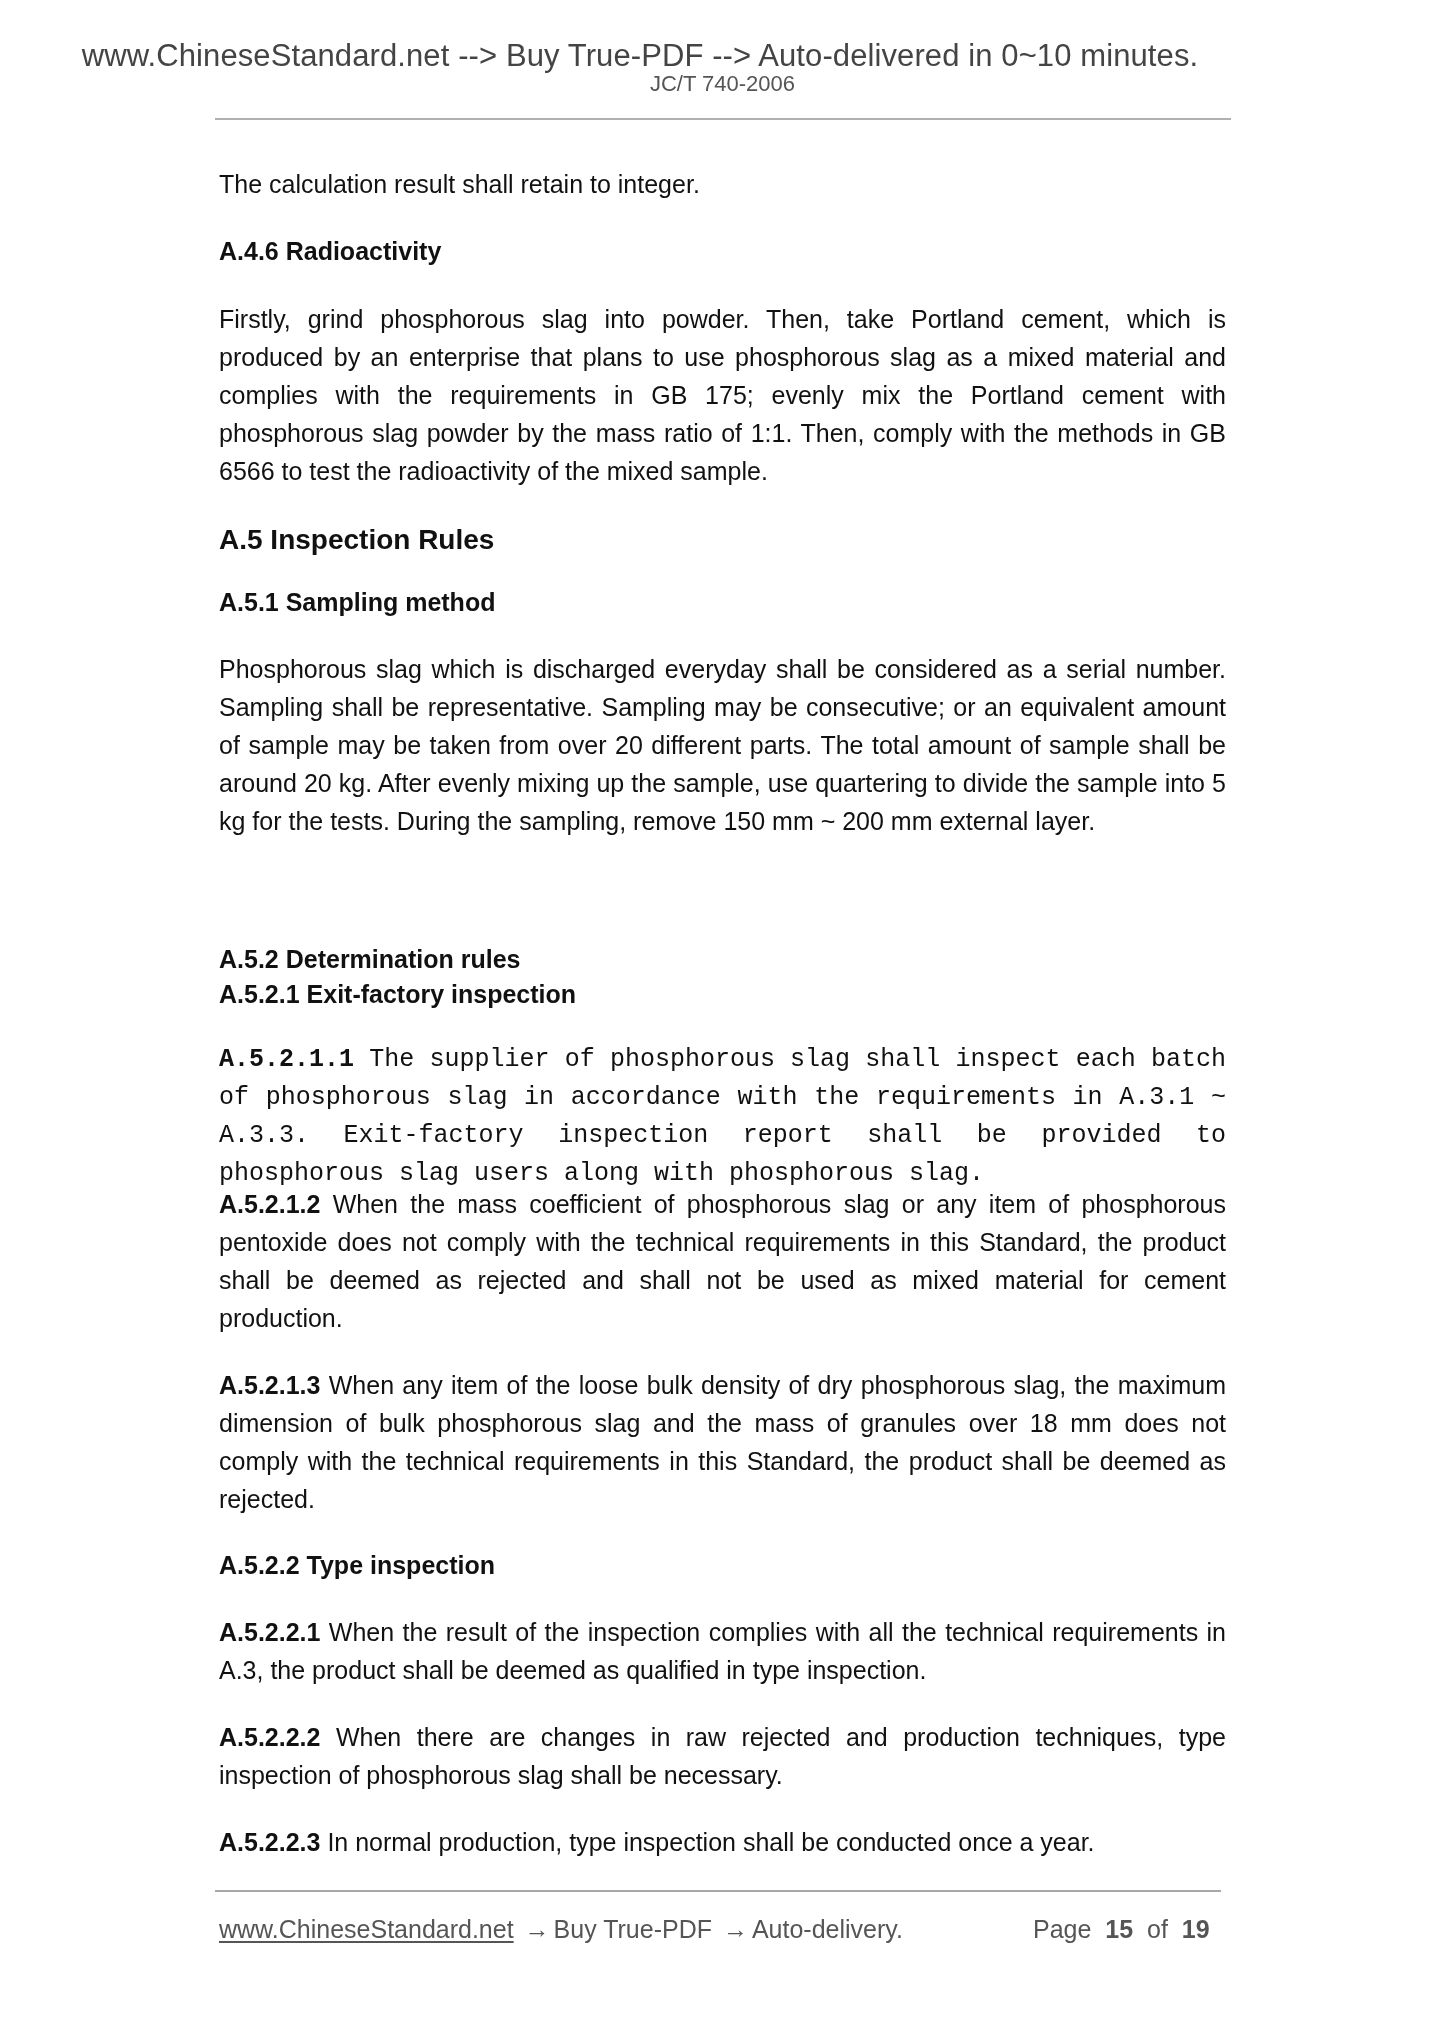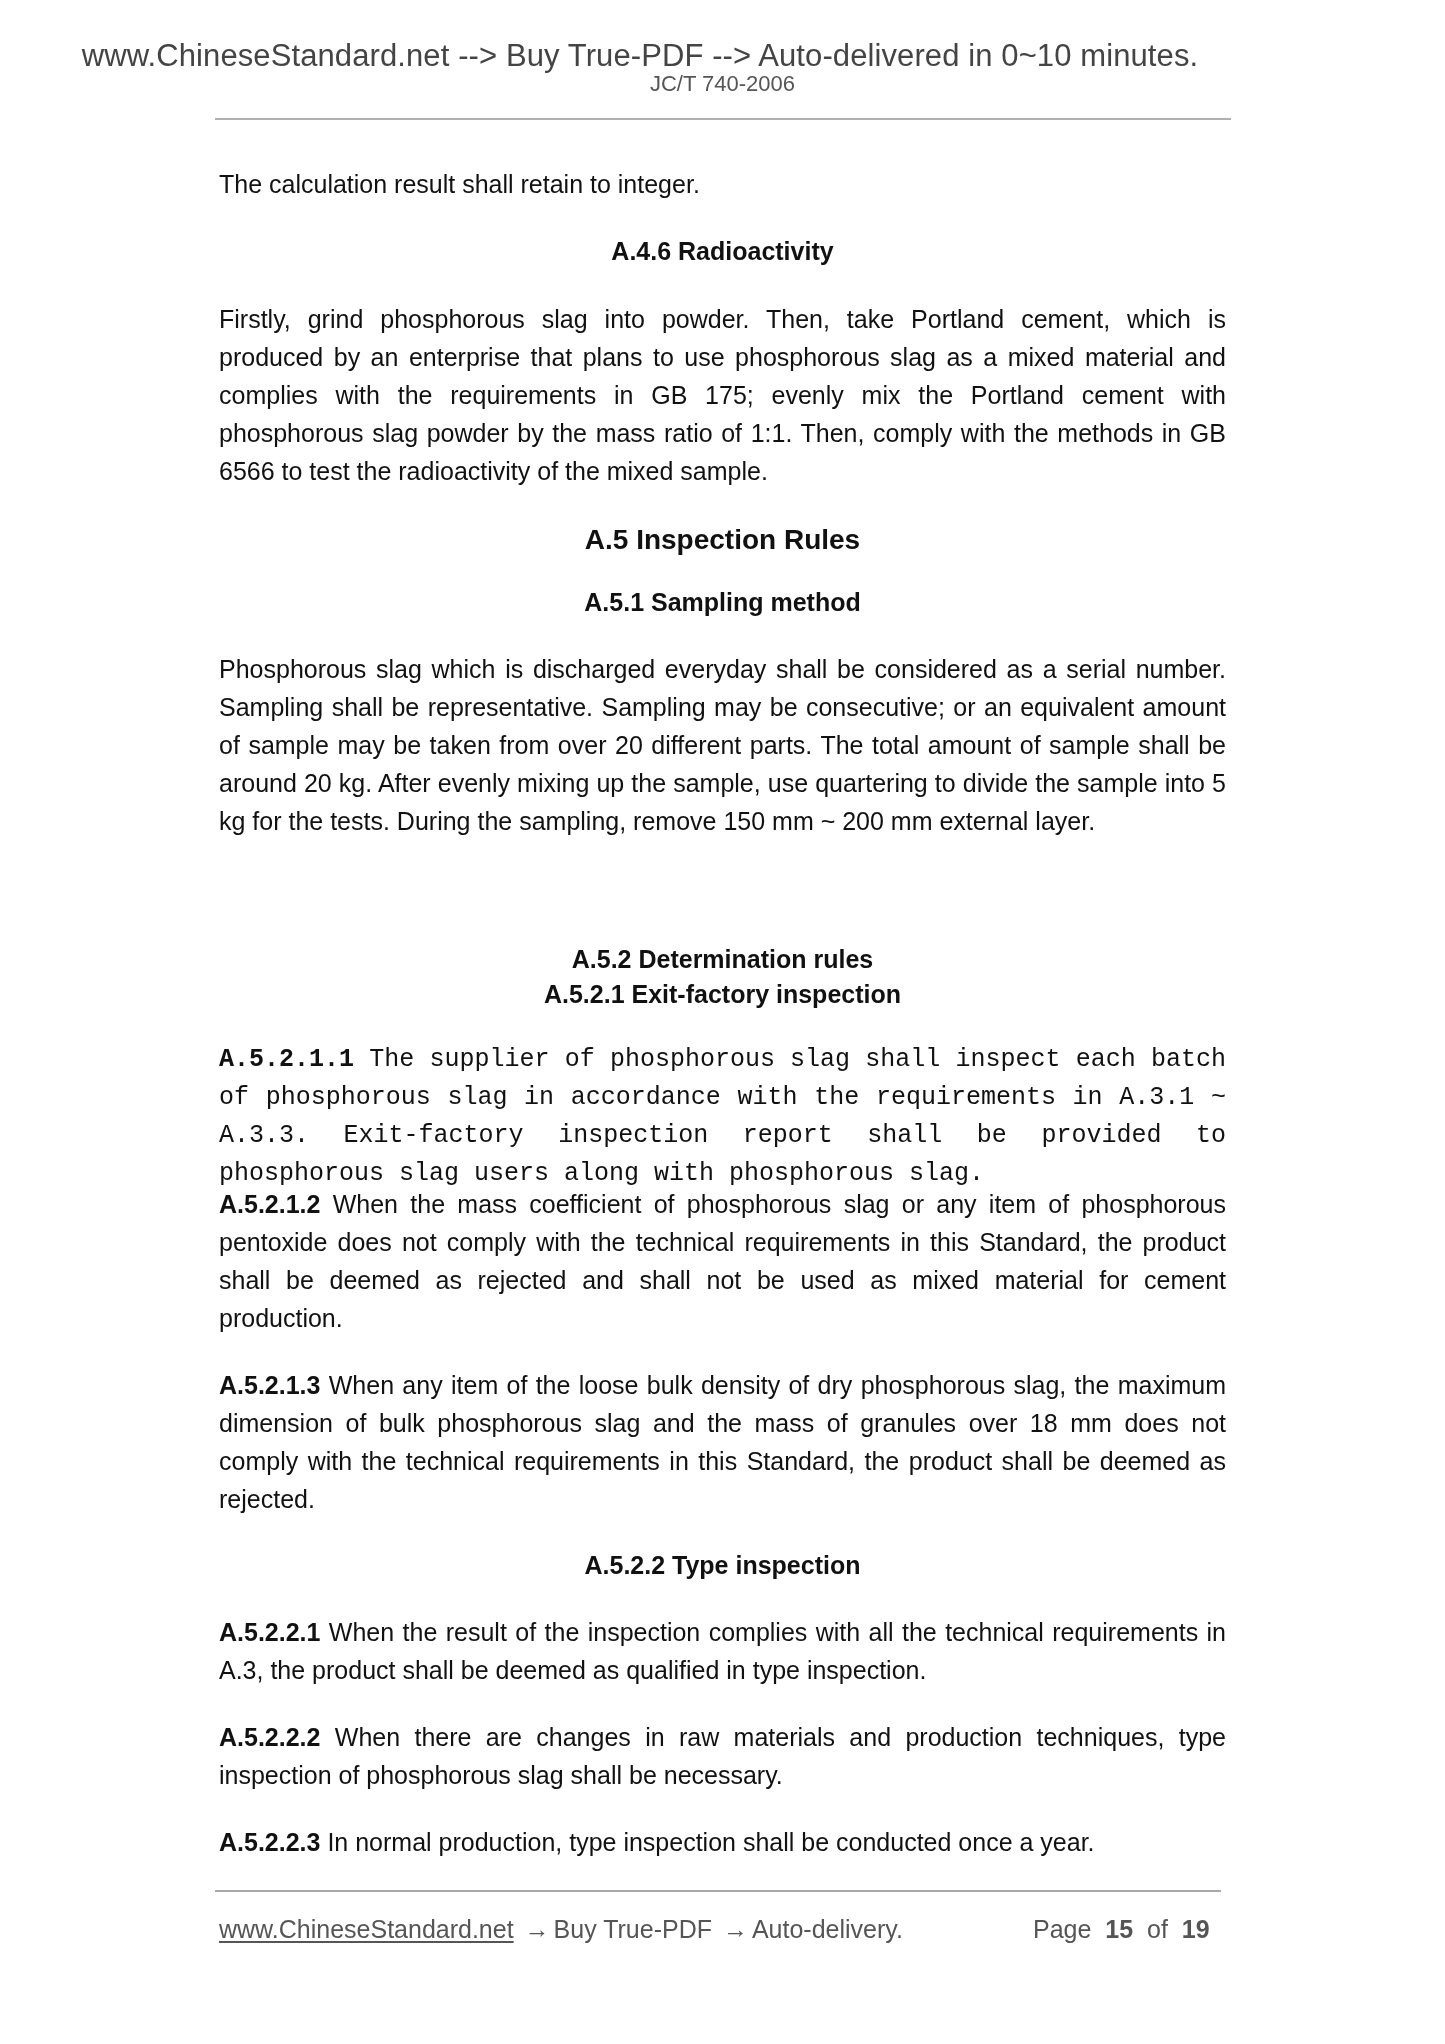--- a/index.html
+++ b/index.html
@@ -50,21 +50,20 @@
       top: 0;
       width: 1007px;
     }
     .blk {
       position: absolute;
       left: 0;
       width: 1007px;
       font-size: 25px;
       line-height: 38px;
       margin: 0;
-      text-align: center;
     }
     .para { text-align: justify; text-align-last: left; }
     .h3 { font-weight: bold; }
     .h2 { font-weight: bold; font-size: 28px; }
     .num { font-weight: bold; }
     .rule-bottom {
       position: absolute;
       left: 215px;
       width: 1006px;
       top: 1890px;
@@ -122,21 +121,21 @@
   <p class="blk para" style="top:1041px;font-family:Liberation Mono, monospace;"><span class="num">A.5.2.1.1</span><span> The supplier of phosphorous slag shall inspect each batch of phosphorous slag in accordance with the requirements in A.3.1 ~ A.3.3. Exit-factory inspection report shall be provided to phosphorous slag users along with phosphorous slag.</span></p>
 
   <p class="blk para" style="top:1185px;"><span class="num">A.5.2.1.2</span><span> When the mass coefficient of phosphorous slag or any item of phosphorous pentoxide does not comply with the technical requirements in this Standard, the product shall be deemed as rejected and shall not be used as mixed material for cement production.</span></p>
 
   <p class="blk para" style="top:1366px;"><span class="num">A.5.2.1.3</span><span> When any item of the loose bulk density of dry phosphorous slag, the maximum dimension of bulk phosphorous slag and the mass of granules over 18 mm does not comply with the technical requirements in this Standard, the product shall be deemed as rejected.</span></p>
 
   <p class="blk h3" style="top:1546px;">A.5.2.2 Type inspection</p>
 
   <p class="blk para" style="top:1613px;"><span class="num">A.5.2.2.1</span><span> When the result of the inspection complies with all the technical requirements in A.3, the product shall be deemed as qualified in type inspection.</span></p>
 
-  <p class="blk para" style="top:1718px;"><span class="num">A.5.2.2.2</span><span> When there are changes in raw materials and production techniques, type inspection of phosphorous slag shall be necessary.</span></p>
+  <p class="blk para" style="top:1718px;"><span class="num">A.5.2.2.2</span><span> When there are changes in raw rejected and production techniques, type inspection of phosphorous slag shall be necessary.</span></p>
 
   <p class="blk para" style="top:1823px;"><span class="num">A.5.2.2.3</span><span> In normal production, type inspection shall be conducted once a year.</span></p>
 </div>
 
 <div class="rule-bottom"></div>
 
 <div class="footer">
   <span class="link">www.ChineseStandard.net</span>
   <span class="arrow">→</span><span>Buy True-PDF</span>
   <span class="arrow">→</span><span>Auto-delivery.</span>

